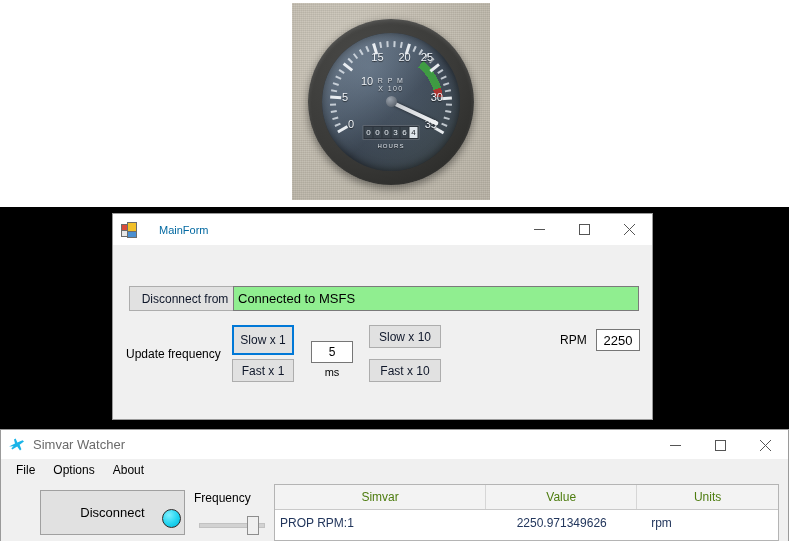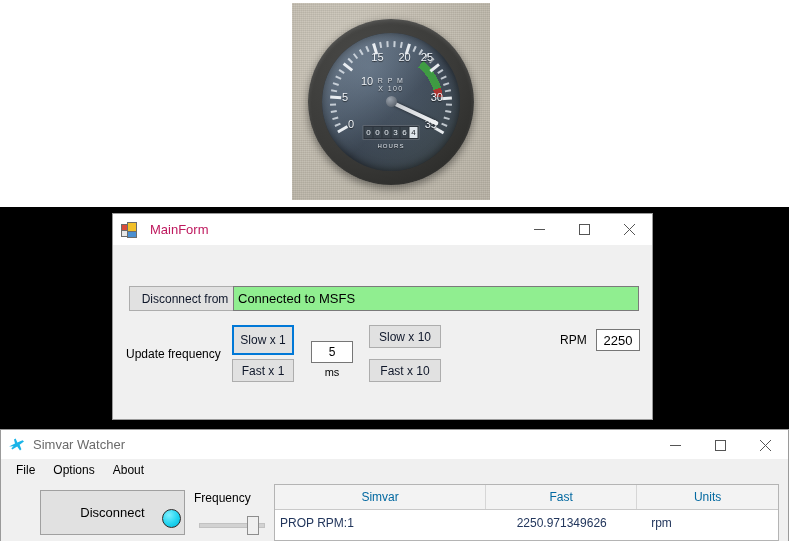--- a/index.html
+++ b/index.html
@@ -117,21 +117,21 @@
   .mf-titlebar {
     height: 31px; background: #ffffff; display: flex; align-items: center;
     flex: none; position: relative;
   }
   .mf-icon { width: 16px; height: 16px; margin-left: 8px; position: relative; flex: none; }
   .mf-icon .q { position: absolute; border: 1px solid #6b6b6b; }
   .mf-icon .q1 { left: 0; top: 2px; width: 7px; height: 7px; background: #d94b3a; }
   .mf-icon .q2 { left: 6px; top: 0; width: 10px; height: 10px; background: #f2c029; }
   .mf-icon .q3 { left: 0; top: 8px; width: 7px; height: 7px; background: #e8e8e8; }
   .mf-icon .q4 { left: 6px; top: 9px; width: 10px; height: 7px; background: #4b8fd0; }
-  .mf-title { margin-left: 13px; font-size: 13px; color: #be185d; }
+  .mf-title { margin-left: 22px; font-size: 11px; color: #0369a1; }
   .win-ctrls { position: absolute; right: 0; top: 0; height: 31px; display: flex; }
   .win-btn {
     width: 45px; height: 31px; display: flex; align-items: center; justify-content: center;
     color: #4a4a4a;
   }
   .win-btn svg { display: block; }
   .mf-body { flex: 1; position: relative; background: #f0f0f0; }
 
   .btn {
     background: #e1e1e1; border: 1px solid #adadad; color: #0f172a;
@@ -192,21 +192,21 @@
   .freq-track { position: absolute; left: 0; top: 9px; width: 66px; height: 5px; background: #d2d2d2; border: 1px solid #c2c2c2; }
   .freq-thumb { position: absolute; left: 48px; top: 2px; width: 12px; height: 19px; background: #efefef; border: 1px solid #8d8d8d; }
 
   .table {
     position: absolute; left: 273px; top: 3px; right: 9px; bottom: 0;
     background: #ffffff; border: 1px solid #b4b4b4; overflow: hidden;
   }
   .tbl-head { display: flex; height: 25px; background: #f3f3f3; border-bottom: 1px solid #c9c9c9; }
   .tbl-head div {
     display: flex; align-items: center; justify-content: center;
-    font-size: 12px; color: #0369a1; border-right: 1px solid #d6d6d6;
+    font-size: 12px; color: #4d7c0f; border-right: 1px solid #d6d6d6;
   }
   .tbl-row { display: flex; height: 26px; align-items: center; }
   .tbl-row div { font-size: 12px; color: #22365c; }
   .col-simvar { width: 42%; }
   .col-value  { width: 30%; }
   .col-units  { width: 28%; border-right: none !important; }
   .tbl-row .col-simvar { padding-left: 5px; }
   .tbl-row .col-value  { text-align: left; }
   .tbl-row .col-units  { padding-left: 14px; }
   .tbl-row .col-value, .tbl-row .col-simvar, .tbl-row .col-units { display: flex; align-items: center; }
@@ -380,21 +380,21 @@
       <div class="led"></div>
       <div class="freq-label">Frequency</div>
       <div class="freq-slider">
         <div class="freq-track"></div>
         <div class="freq-thumb"></div>
       </div>
 
       <div class="table">
         <div class="tbl-head" id="tbl-head">
             <div class="col-simvar">Simvar</div>
-            <div class="col-value">Fast</div>
+            <div class="col-value">Value</div>
             <div class="col-units">Units</div>
           </div>
         <div id="tbl-body">
             <div class="tbl-row">
               <div class="col-simvar">PROP RPM:1</div>
               <div class="col-value">2250.971349626</div>
               <div class="col-units">rpm</div>
             </div>
           </div>
       </div>

